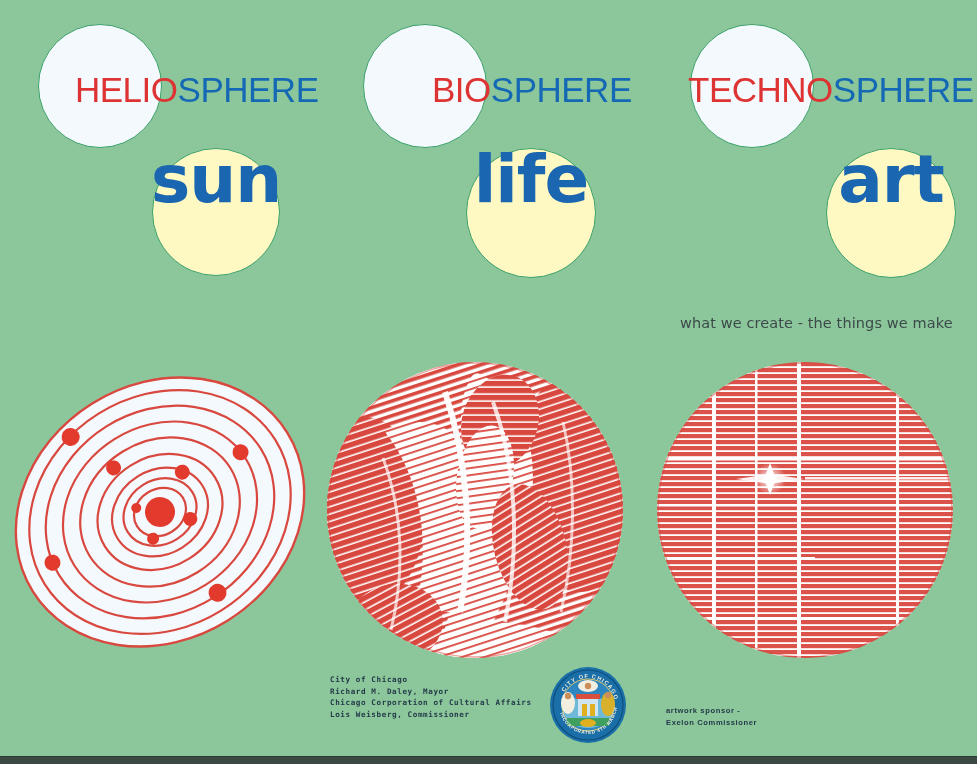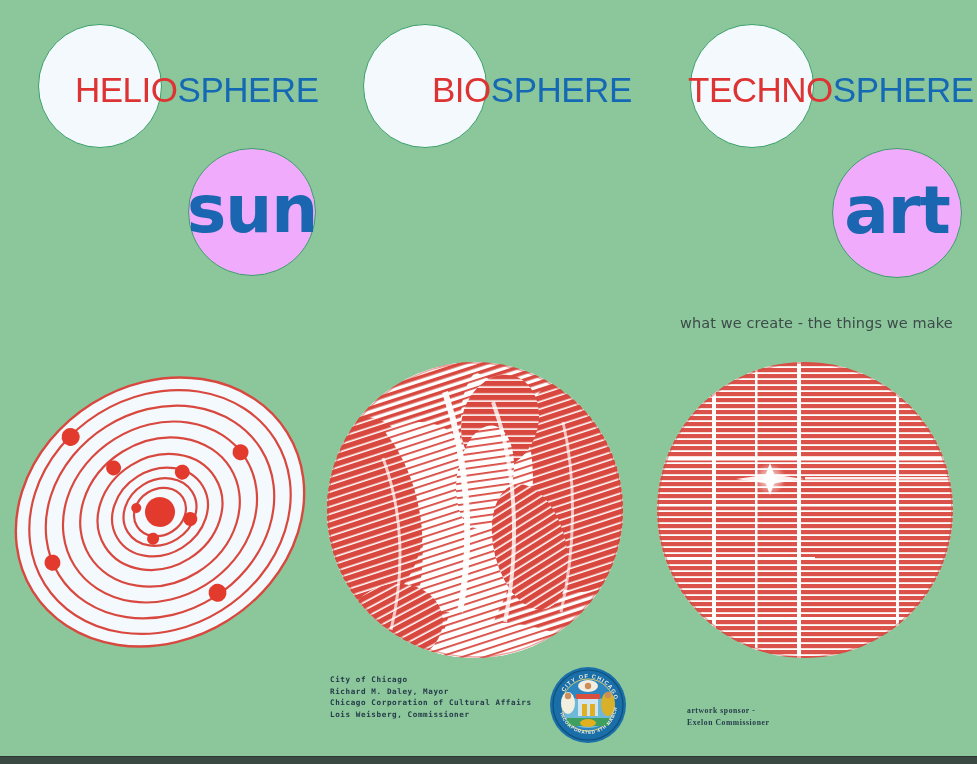--- a/index.html
+++ b/index.html
@@ -54,27 +54,26 @@
     white-space: nowrap;
     line-height: 1;
   }
   .sphere-title .pre { color: #dd3333; }
   .sphere-title .post { color: #1468b4; }
 
   
   .word-circle {
     position: absolute;
     border-radius: 50%;
-    background: #f0abfc;
+    background: #fef9c3;
     border: 1px solid #3aa06a;
     box-sizing: border-box;
     display: flex;
-    align-items: center;
+    align-items: flex-start;
     justify-content: center;
-    margin-left: 36px;
   }
   .word-circle .word {
     font-family: "DejaVu Sans", sans-serif;
     font-weight: 700;
     font-size: 66px;
     color: #1a66b0;
     line-height: 1;
     letter-spacing: -1px;
     transform: translateY(-2px);
   }
@@ -101,28 +100,27 @@
     font-family: "DejaVu Sans Mono", monospace;
     font-size: 7.6px;
     font-weight: 700;
     color: #243a4a;
     line-height: 11.5px;
     letter-spacing: 0.6px;
     white-space: nowrap;
   }
   .sponsor {
     position: absolute;
-    font-family: Liberation Serif, serif;
+    font-family: Liberation Sans, sans-serif;
     font-size: 7.6px;
     font-weight: 700;
     color: #243a4a;
     line-height: 11.5px;
     letter-spacing: 0.6px;
     white-space: nowrap;
-    margin-left: 21px;
   }
 
   
   .seal {
     position: absolute;
   }
 
   
   .exelon {
     position: absolute;
@@ -167,21 +165,24 @@
       <span class="pre">TECHNO</span><span class="post">SPHERE</span>
     </div>
 
     <div class="sphere-title" style="left:432px; top:72px;">
       <span class="pre">BIO</span><span class="post">SPHERE</span>
     </div>
 
     <div class="word-circle" style="left:152px; top:148px; width:128px; height:128px;">
       <span class="word">sun</span>
     </div>
-    <div class="word-circle" style="left:796px; top:148px; width:130px; height:130px;">
+    <div class="word-circle" style="left:466px; top:148px; width:130px; height:130px;">
+      <span class="word">life</span>
+    </div>
+    <div class="word-circle" style="left:826px; top:148px; width:130px; height:130px;">
       <span class="word">art</span>
     </div>
 
     <div class="caption" style="left:680px; top:315px;">what we create - the things we make</div>
 
     <div class="art" style="left:8px; top:360px; width:310px; height:300px;">
       <svg width="310" height="300" viewBox="0 0 310 300">
         <defs>
           <clipPath id="clipSolar">
               <rect x="0" y="0" width="310" height="300"></rect>

